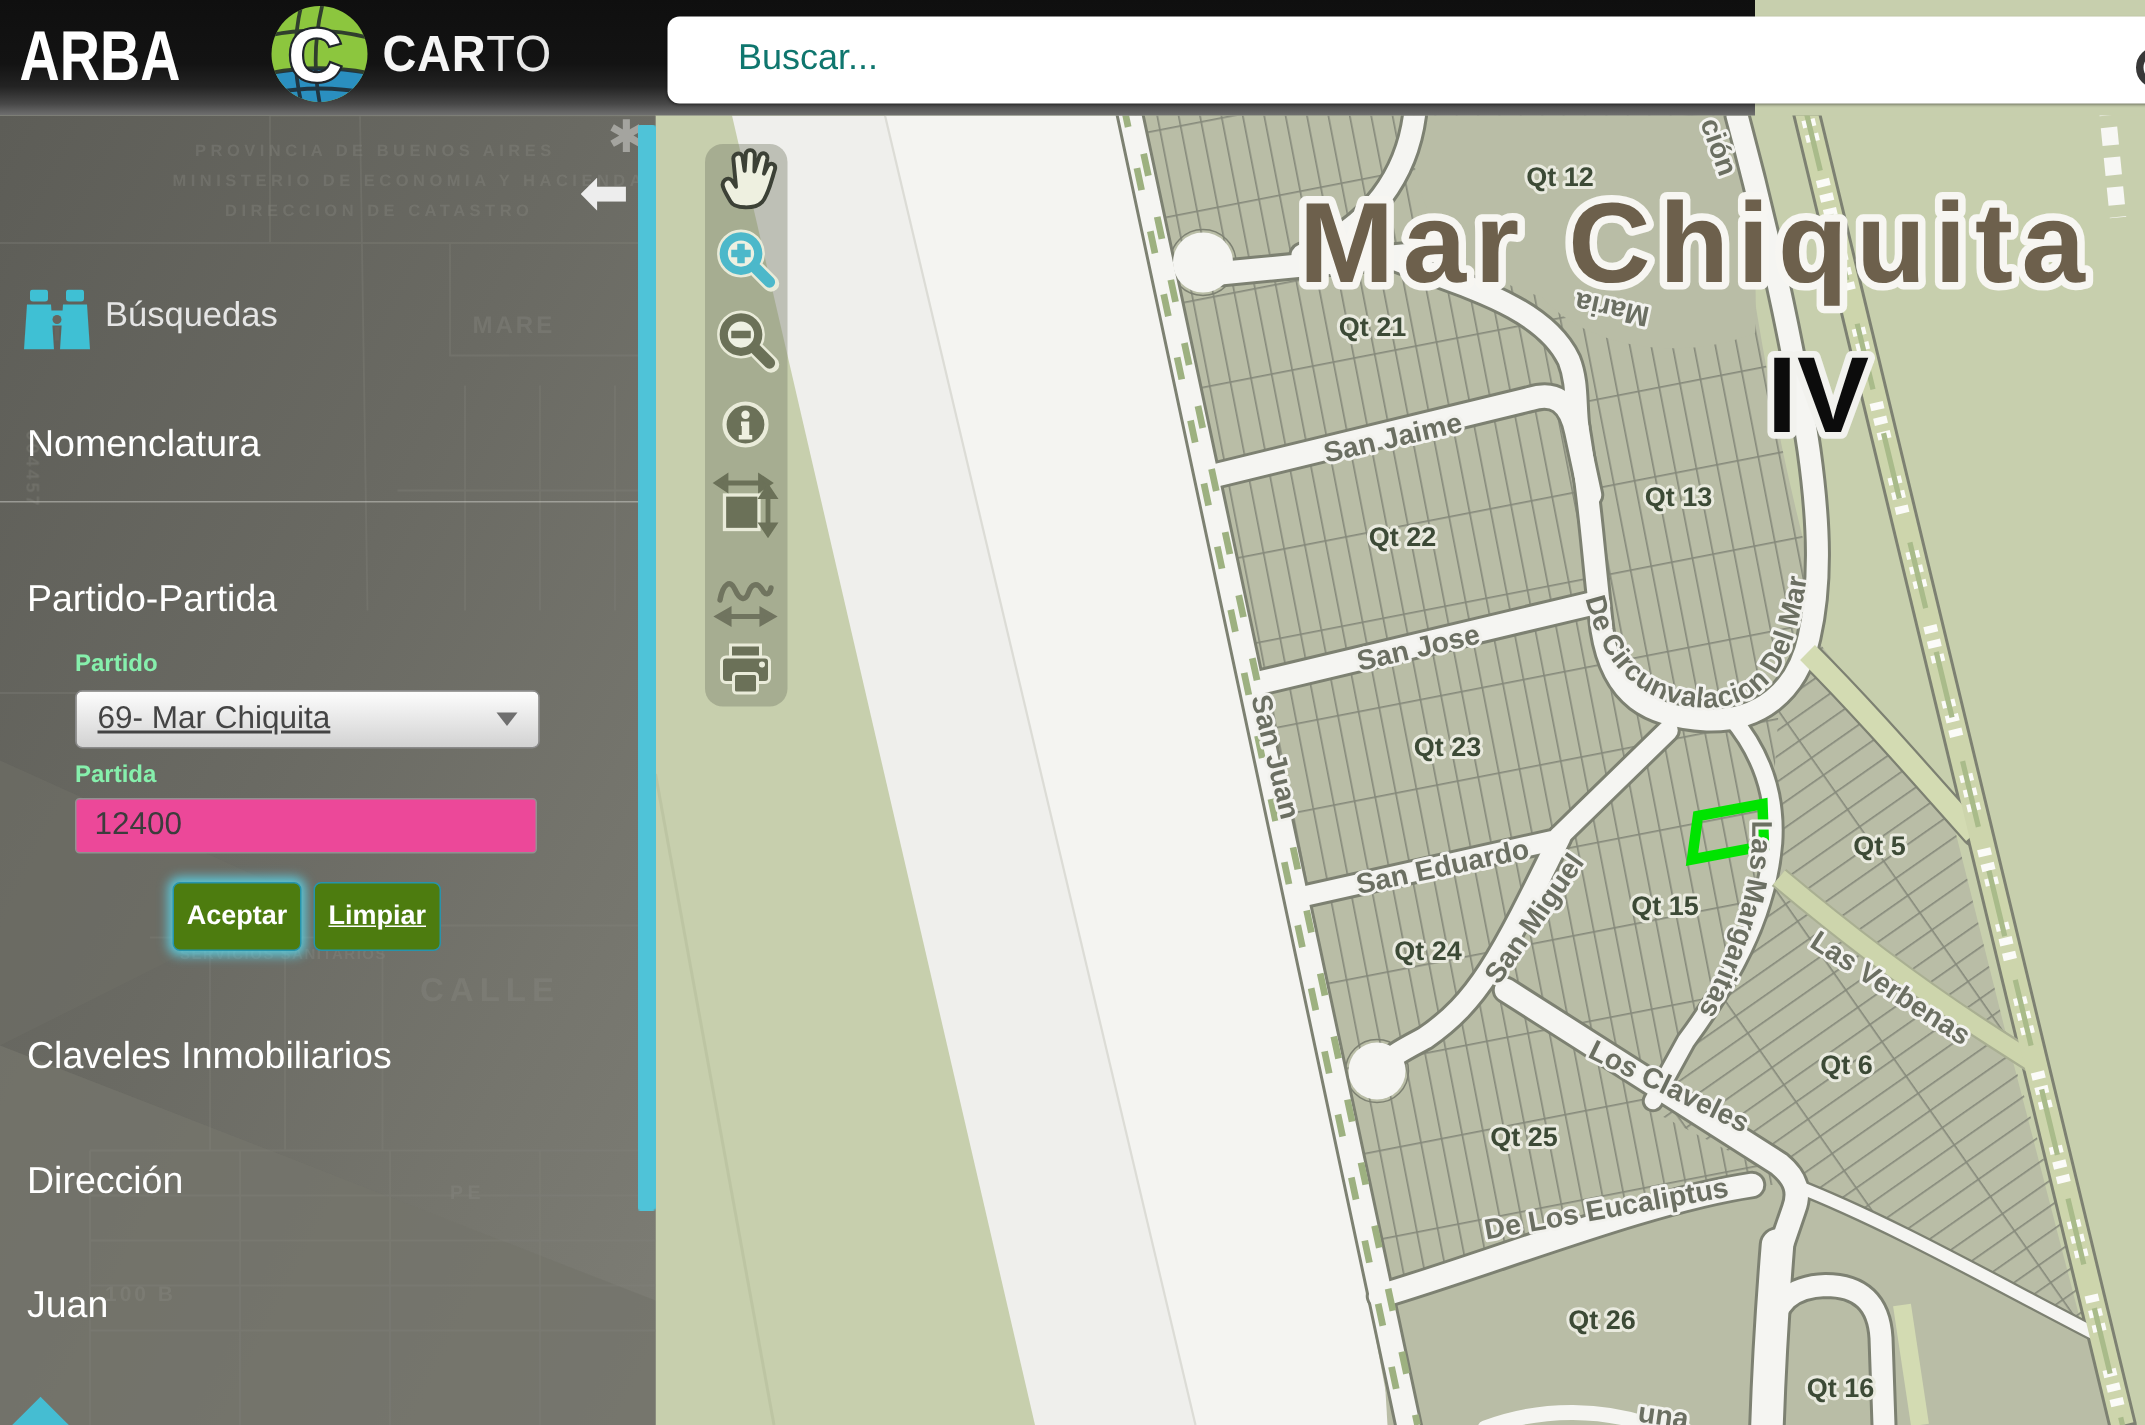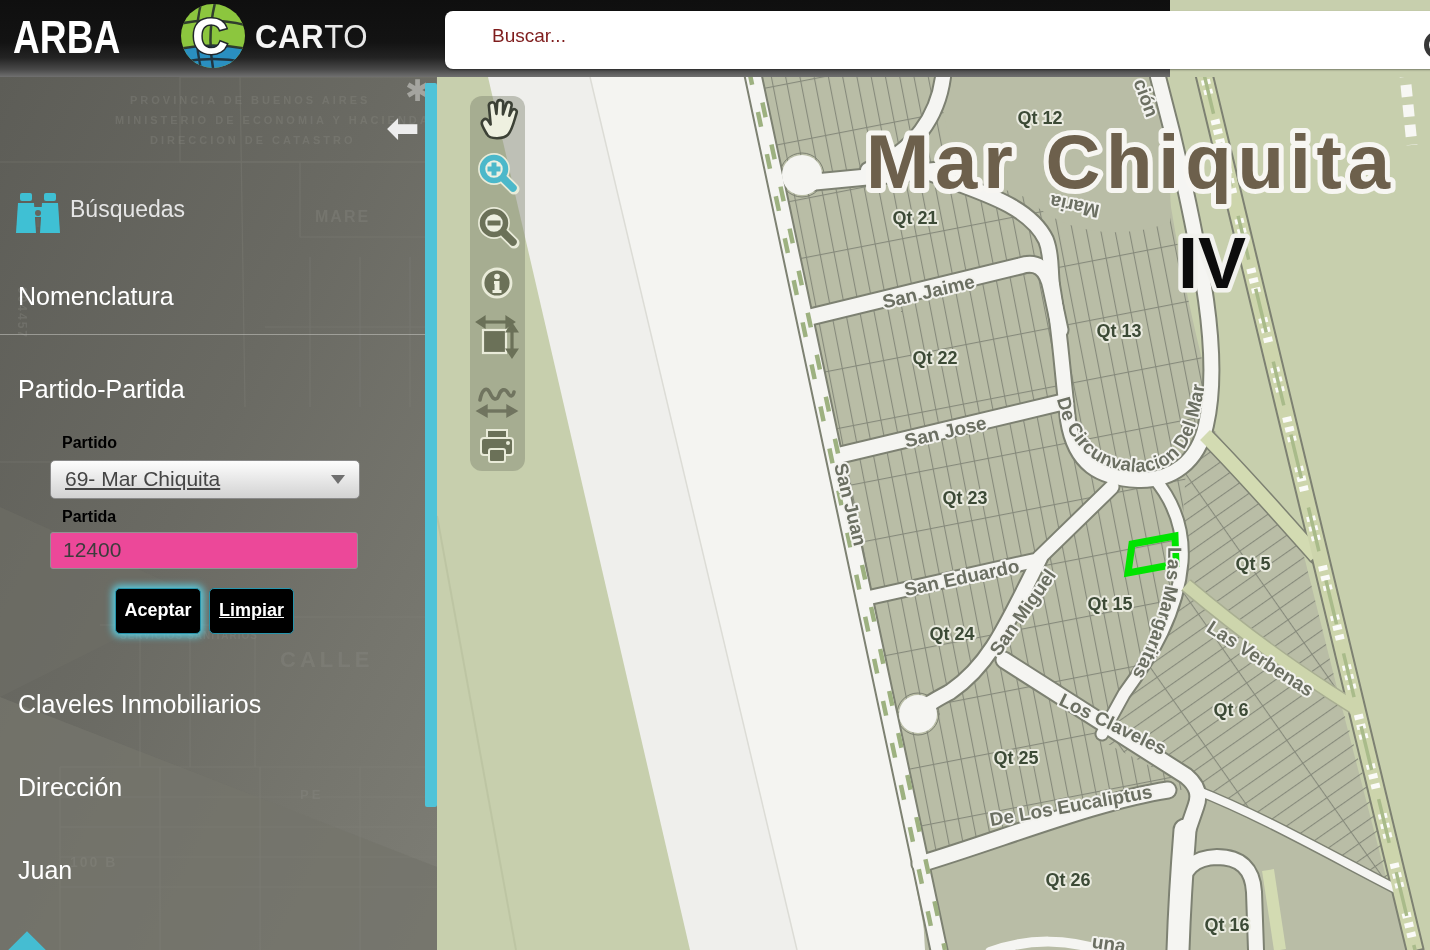--- a/index.html
+++ b/index.html
@@ -6,39 +6,39 @@
     font-family:"Liberation Sans",sans-serif;background:#c7cfad;}
   #topbar{position:absolute;left:0;top:0;width:1170px;height:77px;
     background:linear-gradient(to bottom,#0f0f0f 0%,#131313 55%,#232323 75%,#484848 90%,#707070 100%);
     z-index:30;}
   #arba{position:absolute;left:13px;top:9px;color:#fff;font-size:47px;font-weight:bold;letter-spacing:0px;transform:scaleX(0.79);transform-origin:0 0;}
   #cartotext{position:absolute;left:255px;top:17px;font-size:34px;transform:scaleX(0.92);transform-origin:0 0;color:#f5f5f5;letter-spacing:.5px;}
   #cartotext b{font-weight:bold;}
   #cartotext span{font-weight:normal;color:#e8e8e8;}
   #searchbar{position:absolute;left:445px;top:11px;width:1000px;height:58px;background:#fff;
     border-radius:8px;box-shadow:0 1px 2px rgba(0,0,0,.4);}
-  #searchbar .ph{position:absolute;left:47px;top:14px;font-size:19px;color:#7f1d1d;}
+  #searchbar .ph{position:absolute;left:47px;top:14px;font-size:24px;color:#0f766e;}
   #searchbar .mag{position:absolute;left:979px;top:20px;width:18px;height:18px;border:5px solid #383838;border-radius:50%;}
   #sidebar{position:absolute;left:0;top:77px;width:437px;height:873px;overflow:hidden;
     background:#676762;z-index:20;}
   #sidetex{position:absolute;left:0;top:0;}
   .mitem{position:absolute;left:18px;color:#ffffff;font-size:25px;}
   #backarrow{position:absolute;left:387px;top:29px;color:#ededed;font-size:38px;font-weight:bold;}
   #busq{position:absolute;left:70px;top:119px;color:#e5e5e5;font-size:23px;}
   .sep{position:absolute;left:0;width:437px;height:1px;background:rgba(200,200,195,.55);}
-  .flabel{position:absolute;left:62px;color:#000000;font-size:16px;font-weight:bold;}
+  .flabel{position:absolute;left:50px;color:#86efac;font-size:16px;font-weight:bold;}
   #selbox{position:absolute;left:50px;top:383px;width:308px;height:37px;border-radius:5px;
     border:1px solid #8a8a8a;background:linear-gradient(#fdfdfd,#d2d2d2);}
   #selbox .txt{position:absolute;left:14px;top:6px;font-size:21px;color:#444;text-decoration:underline;}
   #selbox .arr{position:absolute;right:14px;top:14px;width:0;height:0;
     border-left:7px solid transparent;border-right:7px solid transparent;border-top:9px solid #6f6f6f;}
   #inpbox{position:absolute;left:50px;top:455px;width:306px;height:35px;border-radius:3px;
     border:1px solid #919191;background:#ec4899;}
   #inpbox .txt{position:absolute;left:12px;top:5px;font-size:21px;color:#3c3c3c;}
-  .cbtn{position:absolute;top:511px;height:44px;background:#000000;border:1px solid #2694ac;
+  .cbtn{position:absolute;top:511px;height:44px;background:#4d7c0f;border:1px solid #2694ac;
     border-radius:5px;color:#fff;font-size:18px;font-weight:bold;text-align:center;line-height:42px;}
   #btn1{left:115px;width:84px;box-shadow:0 0 7px 3px rgba(90,210,230,.9);}
   #btn2{left:209px;width:83px;text-decoration:underline;}
   #scrollb{position:absolute;left:425px;top:6px;width:12px;height:724px;background:#4fc3d8;border-radius:2px;}
   #diam{position:absolute;left:8px;top:862px;width:38px;height:38px;background:#45bdd2;transform:rotate(45deg);}
   #map{position:absolute;left:437px;top:77px;width:993px;height:873px;z-index:1;}
   #toolbar{position:absolute;left:470px;top:96px;width:55px;height:375px;z-index:10;
     background:rgba(122,126,108,.42);border-radius:12px;}
 </style>
 </head>
@@ -237,21 +237,21 @@
       <path d="M2,10 L18,10 L20,40 L0,40 Z"></path>
       <path d="M26,10 L42,10 L44,40 L24,40 Z"></path>
       <rect x="18" y="14" width="8" height="10"></rect>
     </g>
     <circle cx="22" cy="20" r="3" fill="#66665f"></circle>
     <rect x="20.5" y="25" width="3" height="9" fill="#66665f"></rect>
   </svg>
   <div id="busq">Búsquedas</div>
   <div class="mitem" style="top:205px">Nomenclatura</div>
   <div class="sep" style="top:257px"></div>
-  <div class="mitem" style="top:298px">Partido-Partida</div>
+  <div class="mitem" style="top:308px">Partido-Partida</div>
   <div class="flabel" style="top:357px">Partido</div>
   <div id="selbox">
       <div class="txt">69- Mar Chiquita</div>
       <div class="arr"></div>
     </div>
   <div class="flabel" style="top:431px">Partida</div>
   <div id="inpbox">
       <div class="txt">12400</div>
     </div>
   <div class="cbtn" id="btn1">Aceptar</div>

